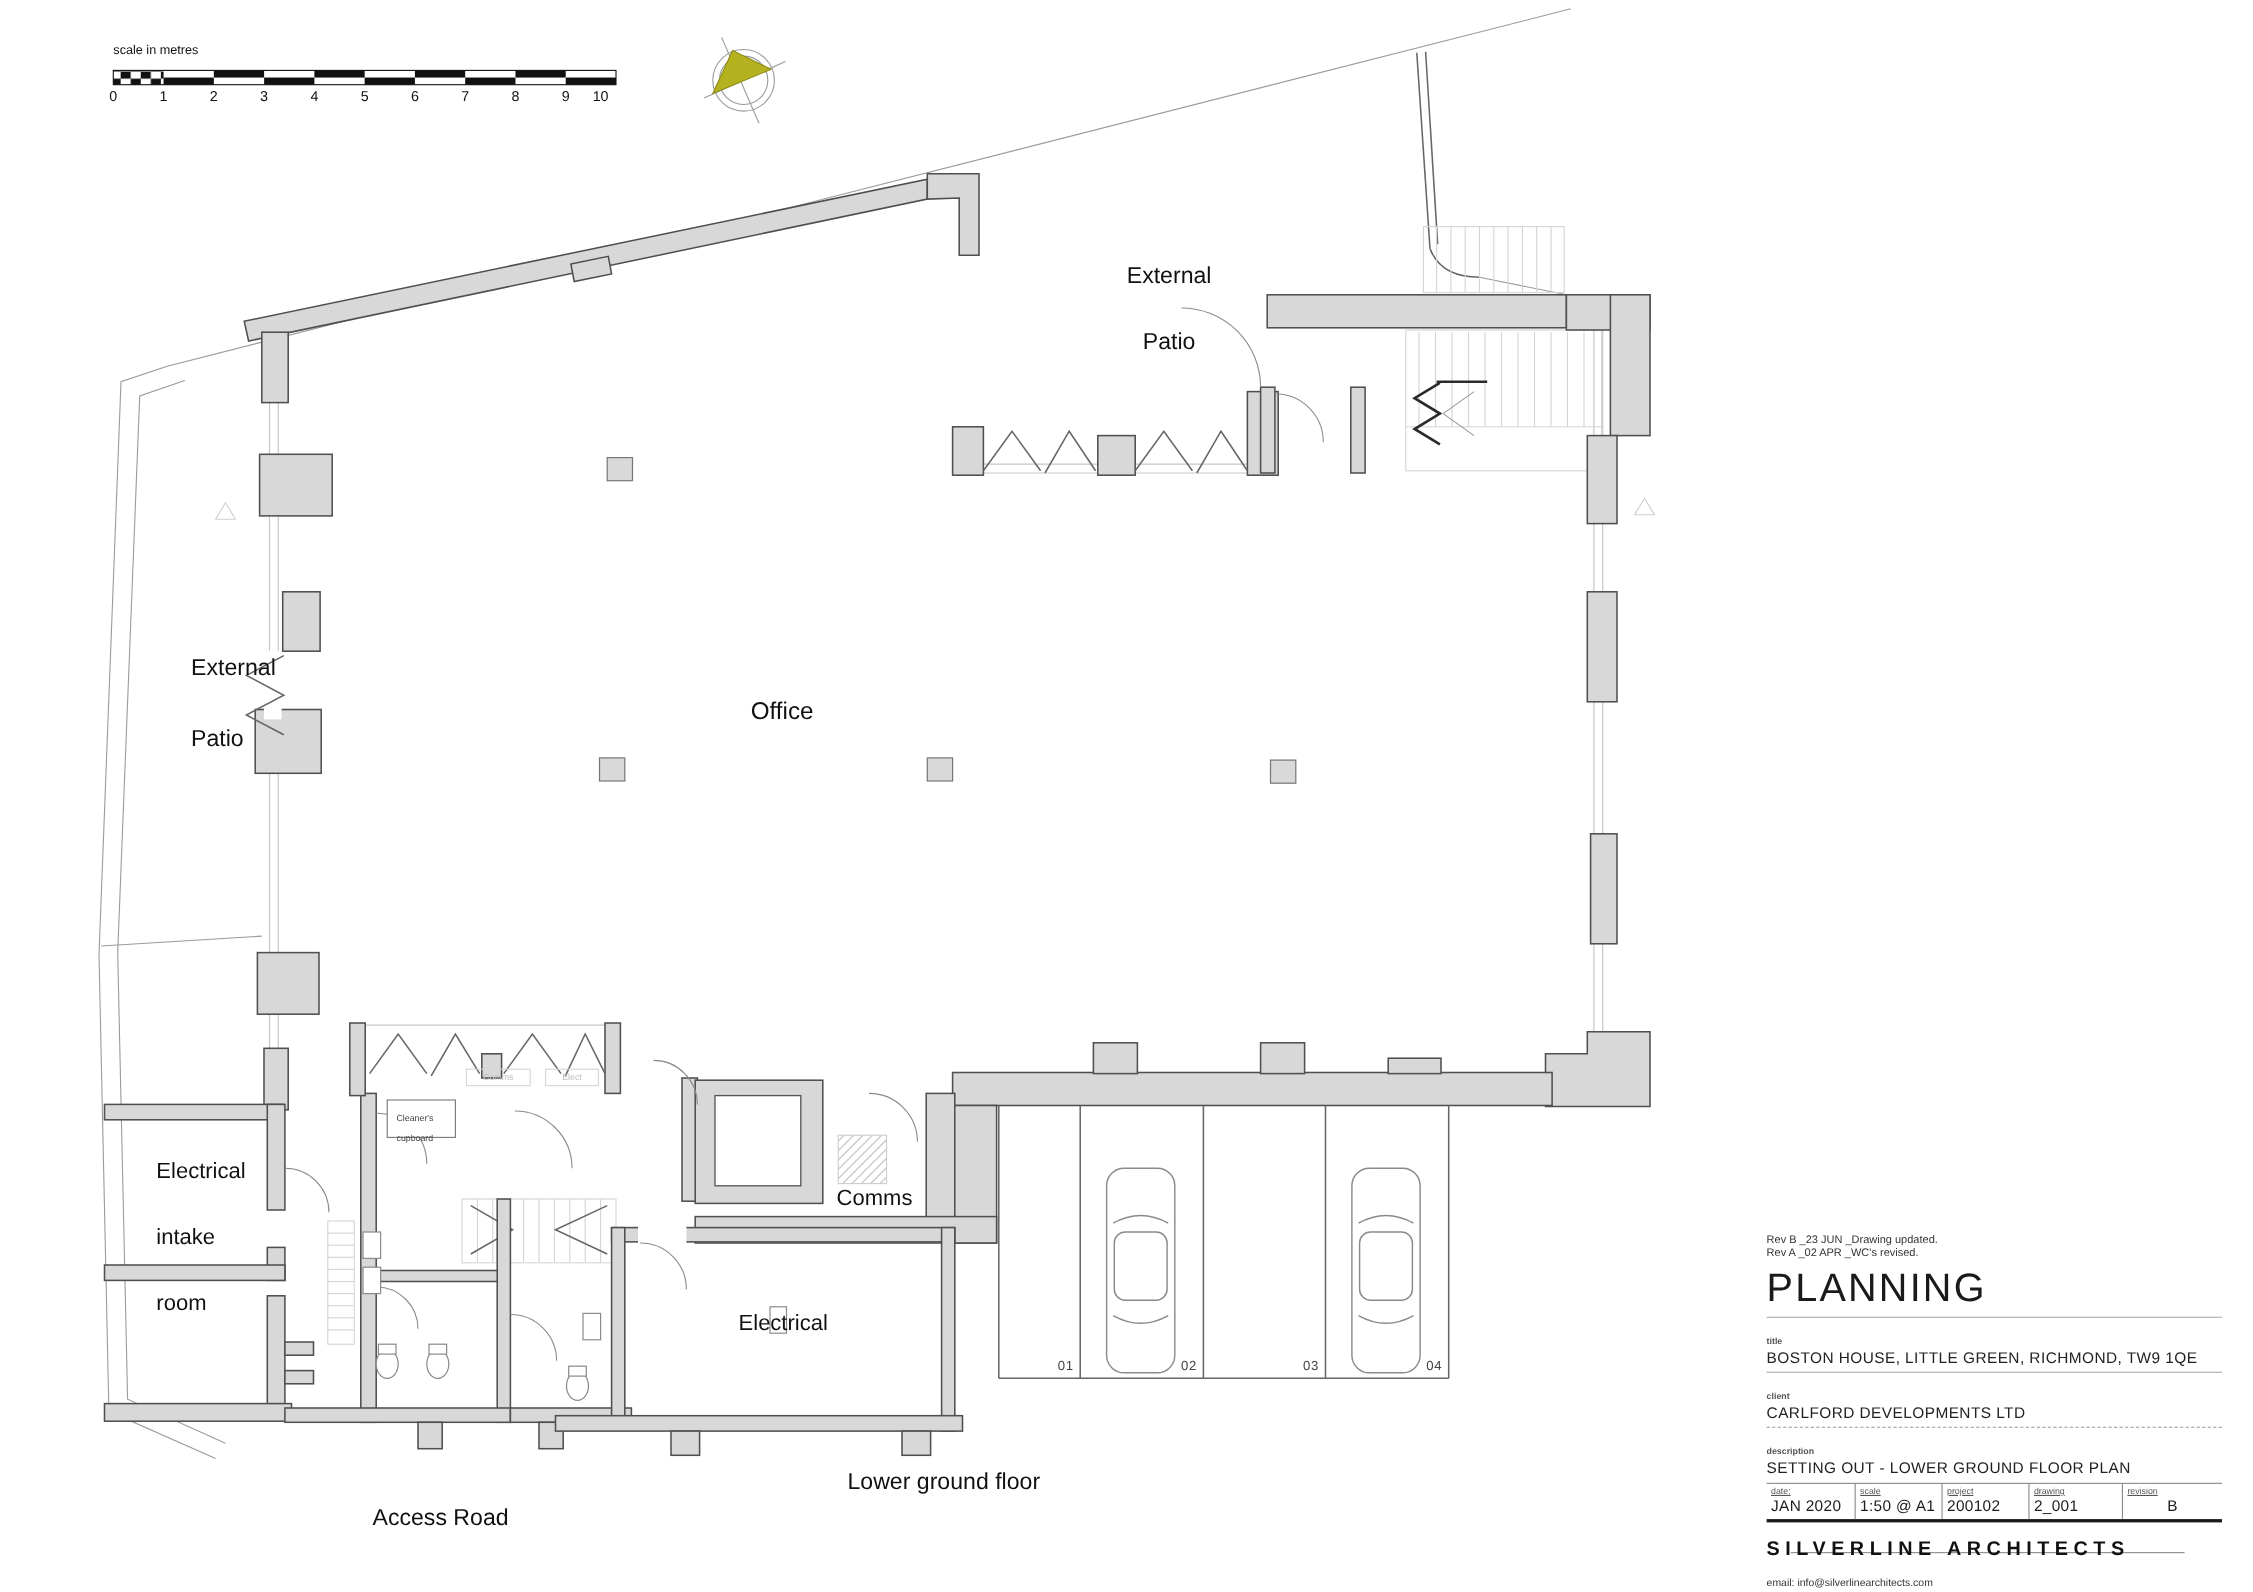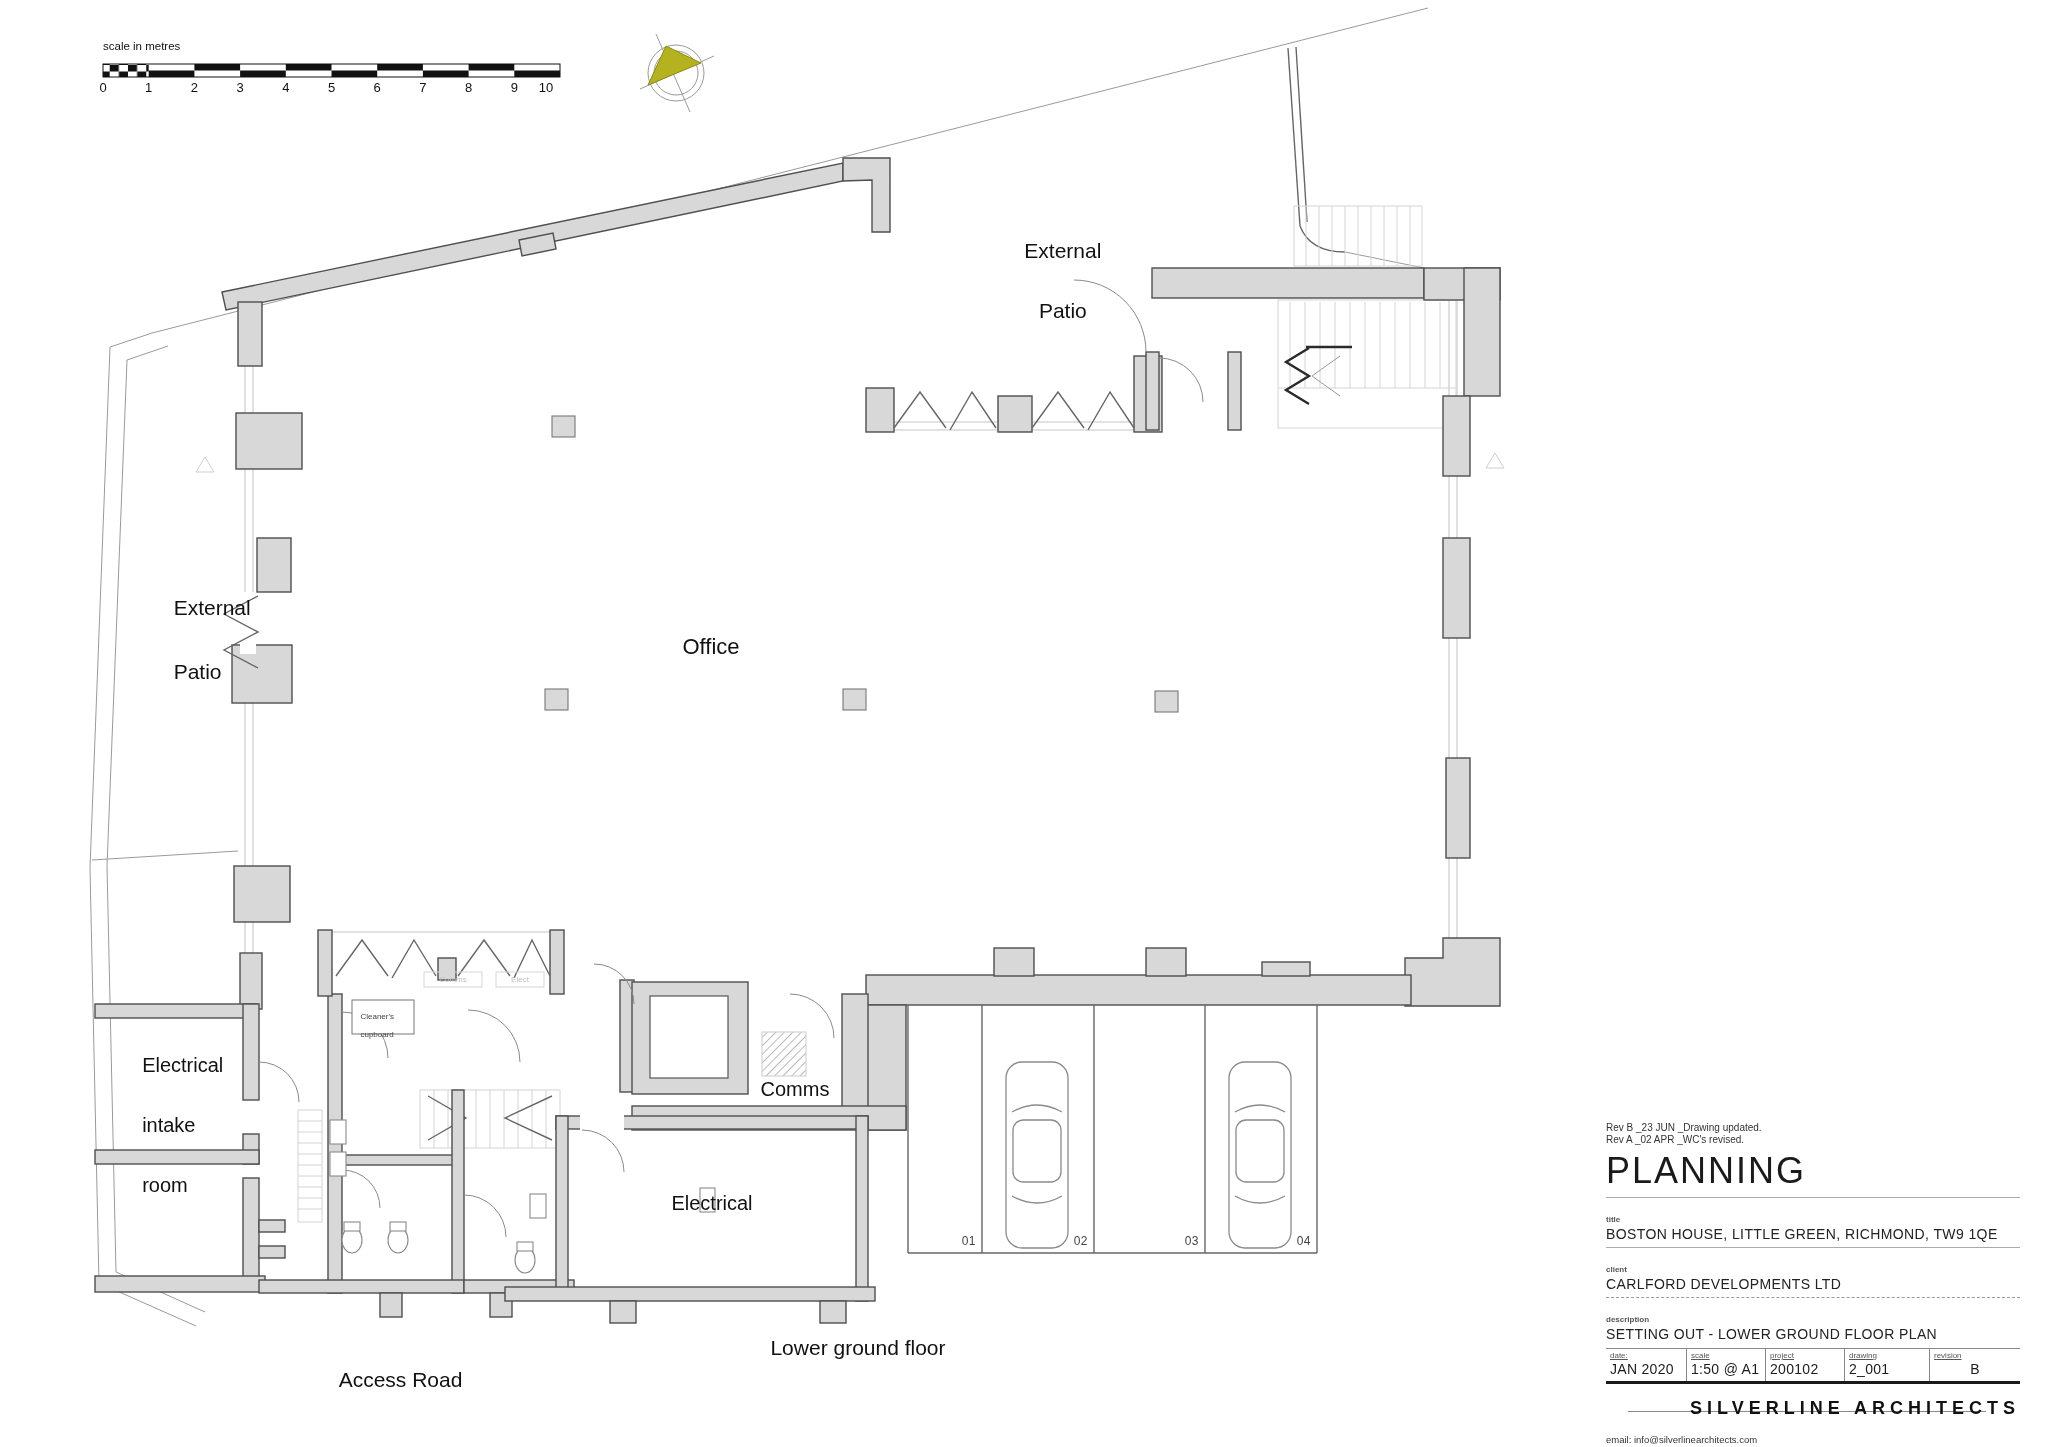--- a/index.html
+++ b/index.html
@@ -34,21 +34,21 @@
   .tb .status{font-size:36px;letter-spacing:2px;margin-top:4px;color:#1a1a1a;}
   .fldlab{font-size:8px;color:#555;margin-top:17px;font-weight:bold;}
   .fldval{font-size:14px;letter-spacing:.4px;margin-top:2px;color:#222;}
   .rule{border-top:1px solid #aaa;margin-top:5px;}
   .rule.dash{border-top-style:dashed;border-top-color:#999;}
   .infotbl{display:flex;border-top:1px solid #888;border-bottom:3px solid #1a1a1a;margin-top:6px;}
   .infocell{padding:2px 4px 4px 4px;border-right:1px solid #888;}
   .infocell:last-child{border-right:none;}
   .ic-lab{font-size:8px;color:#555;text-decoration:underline;}
   .ic-val{font-size:14px;letter-spacing:.3px;margin-top:1px;}
-  .firm-row{position:relative;margin-top:14px;height:24px;text-align:right;}
+  .firm-row{position:relative;margin-top:14px;height:24px;text-align:left;}
   .firm-line{position:absolute;left:22px;right:34px;top:55%;border-top:1px solid #8a8a8a;}
   .firm-text{position:relative;font-size:18px;font-weight:bold;letter-spacing:5px;color:#111;}
   .tb .email{font-size:9.5px;color:#333;margin-top:12px;}
   .smallprint{display:flex;font-size:7px;color:#777;margin-top:10px;align-items:baseline;}
   .smallprint span:nth-child(2){flex:1;margin-left:22px;}
   .smallprint span:nth-child(3){text-align:right;}
   .dblrule{width:387px;height:3px;border-top:1px solid #000;border-bottom:2px solid #000;margin-top:2px;}
 </style>
 </head>
 <body>

